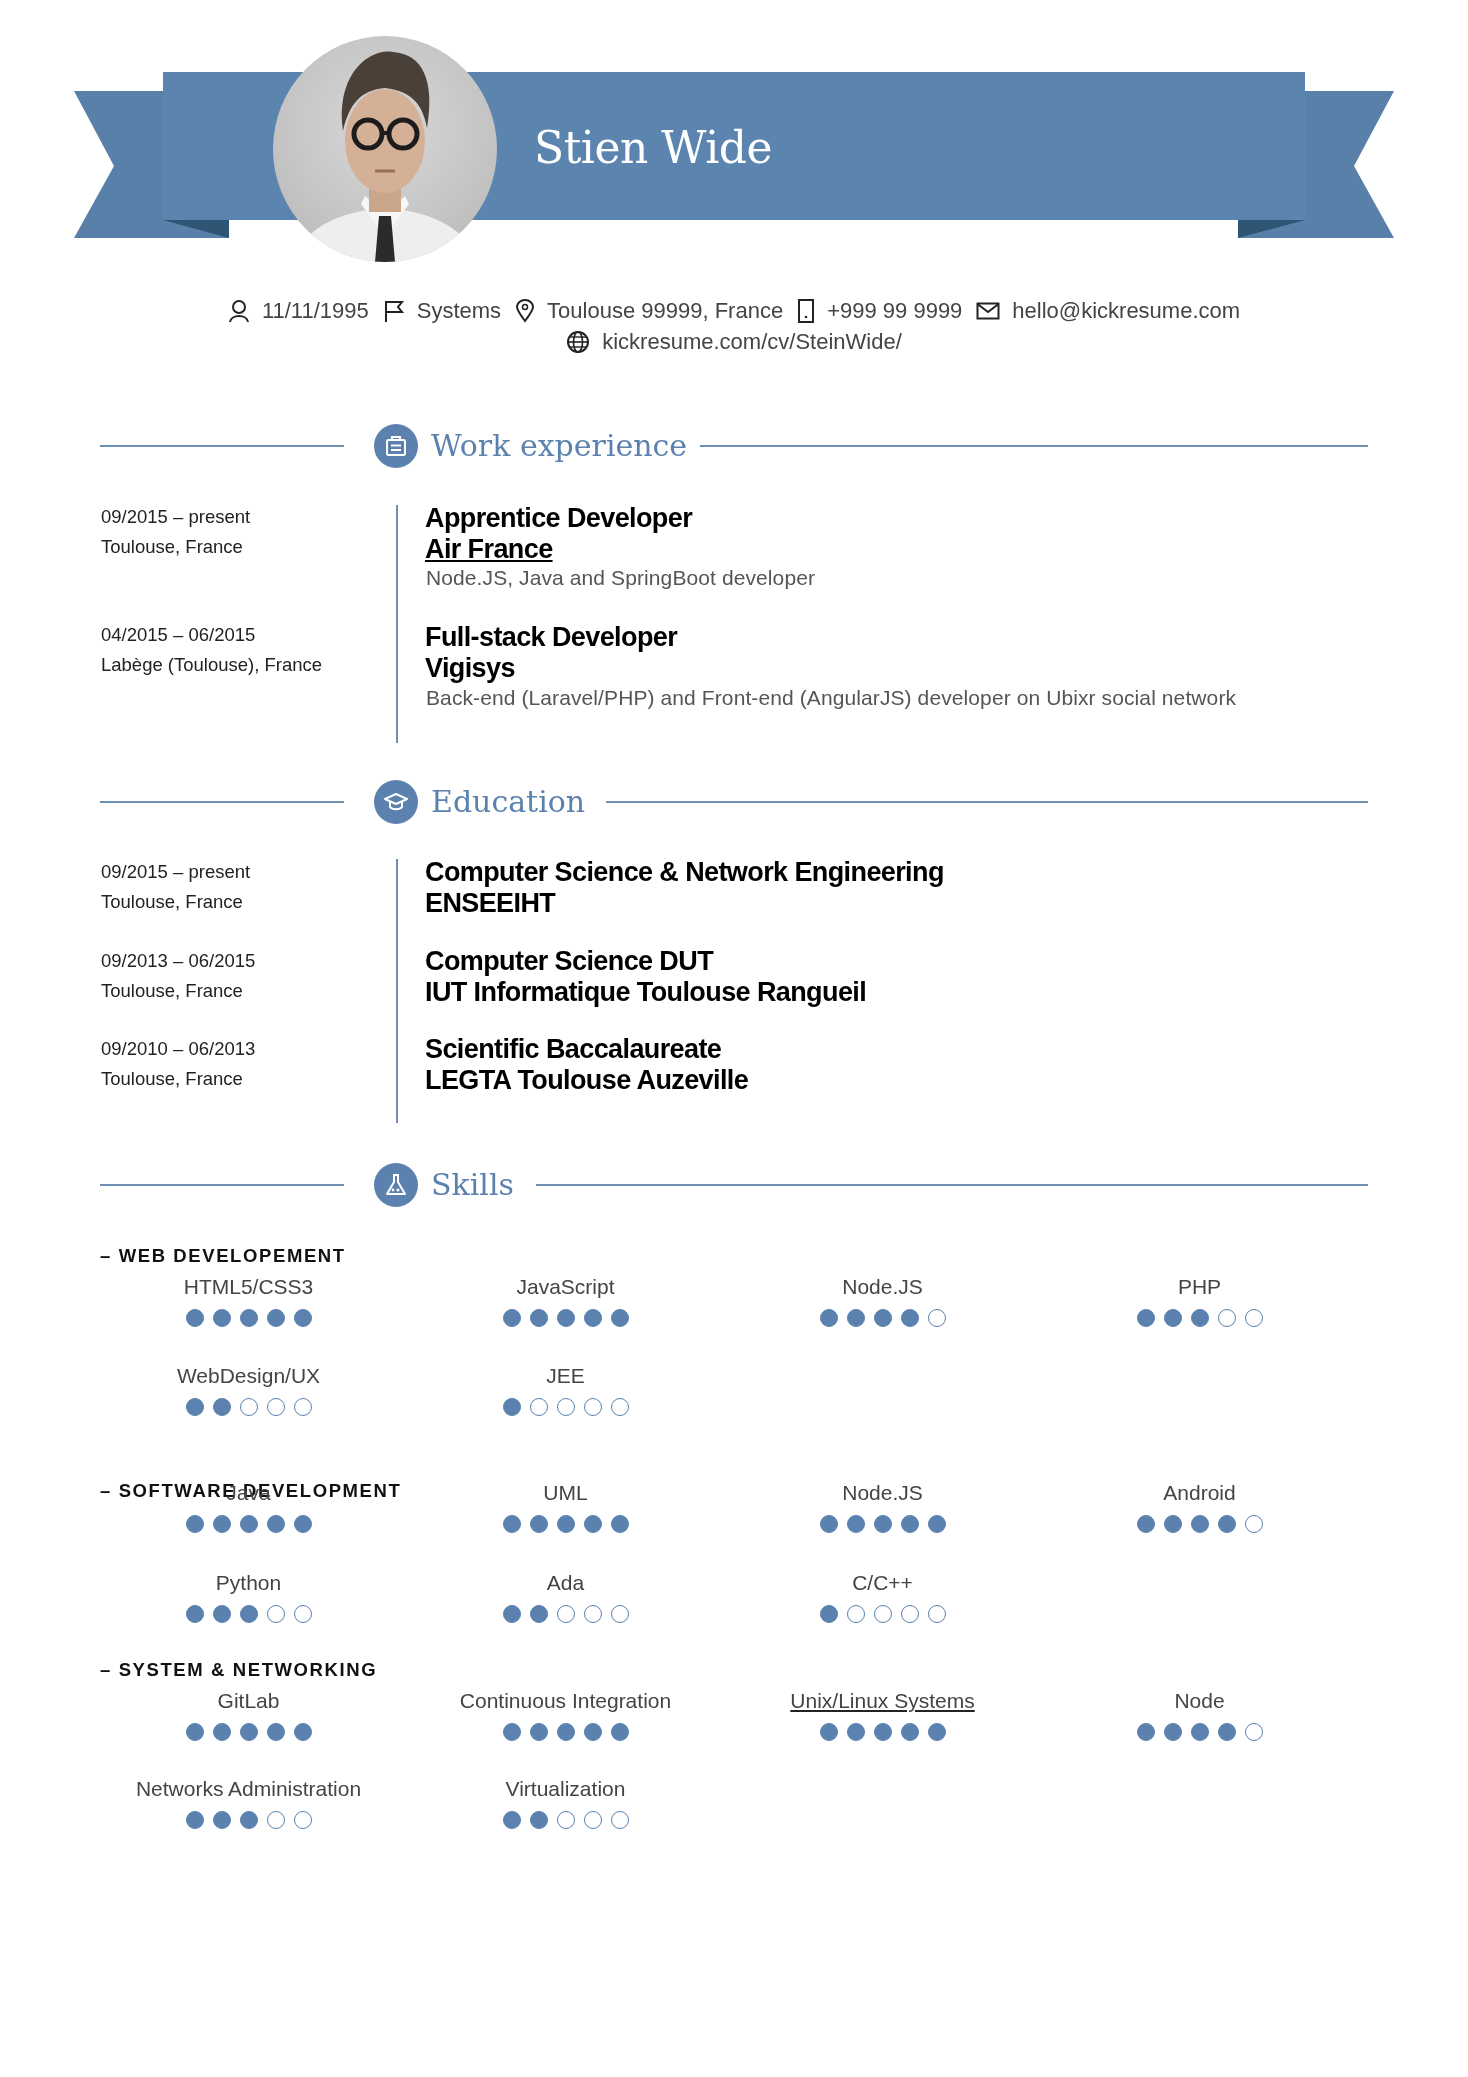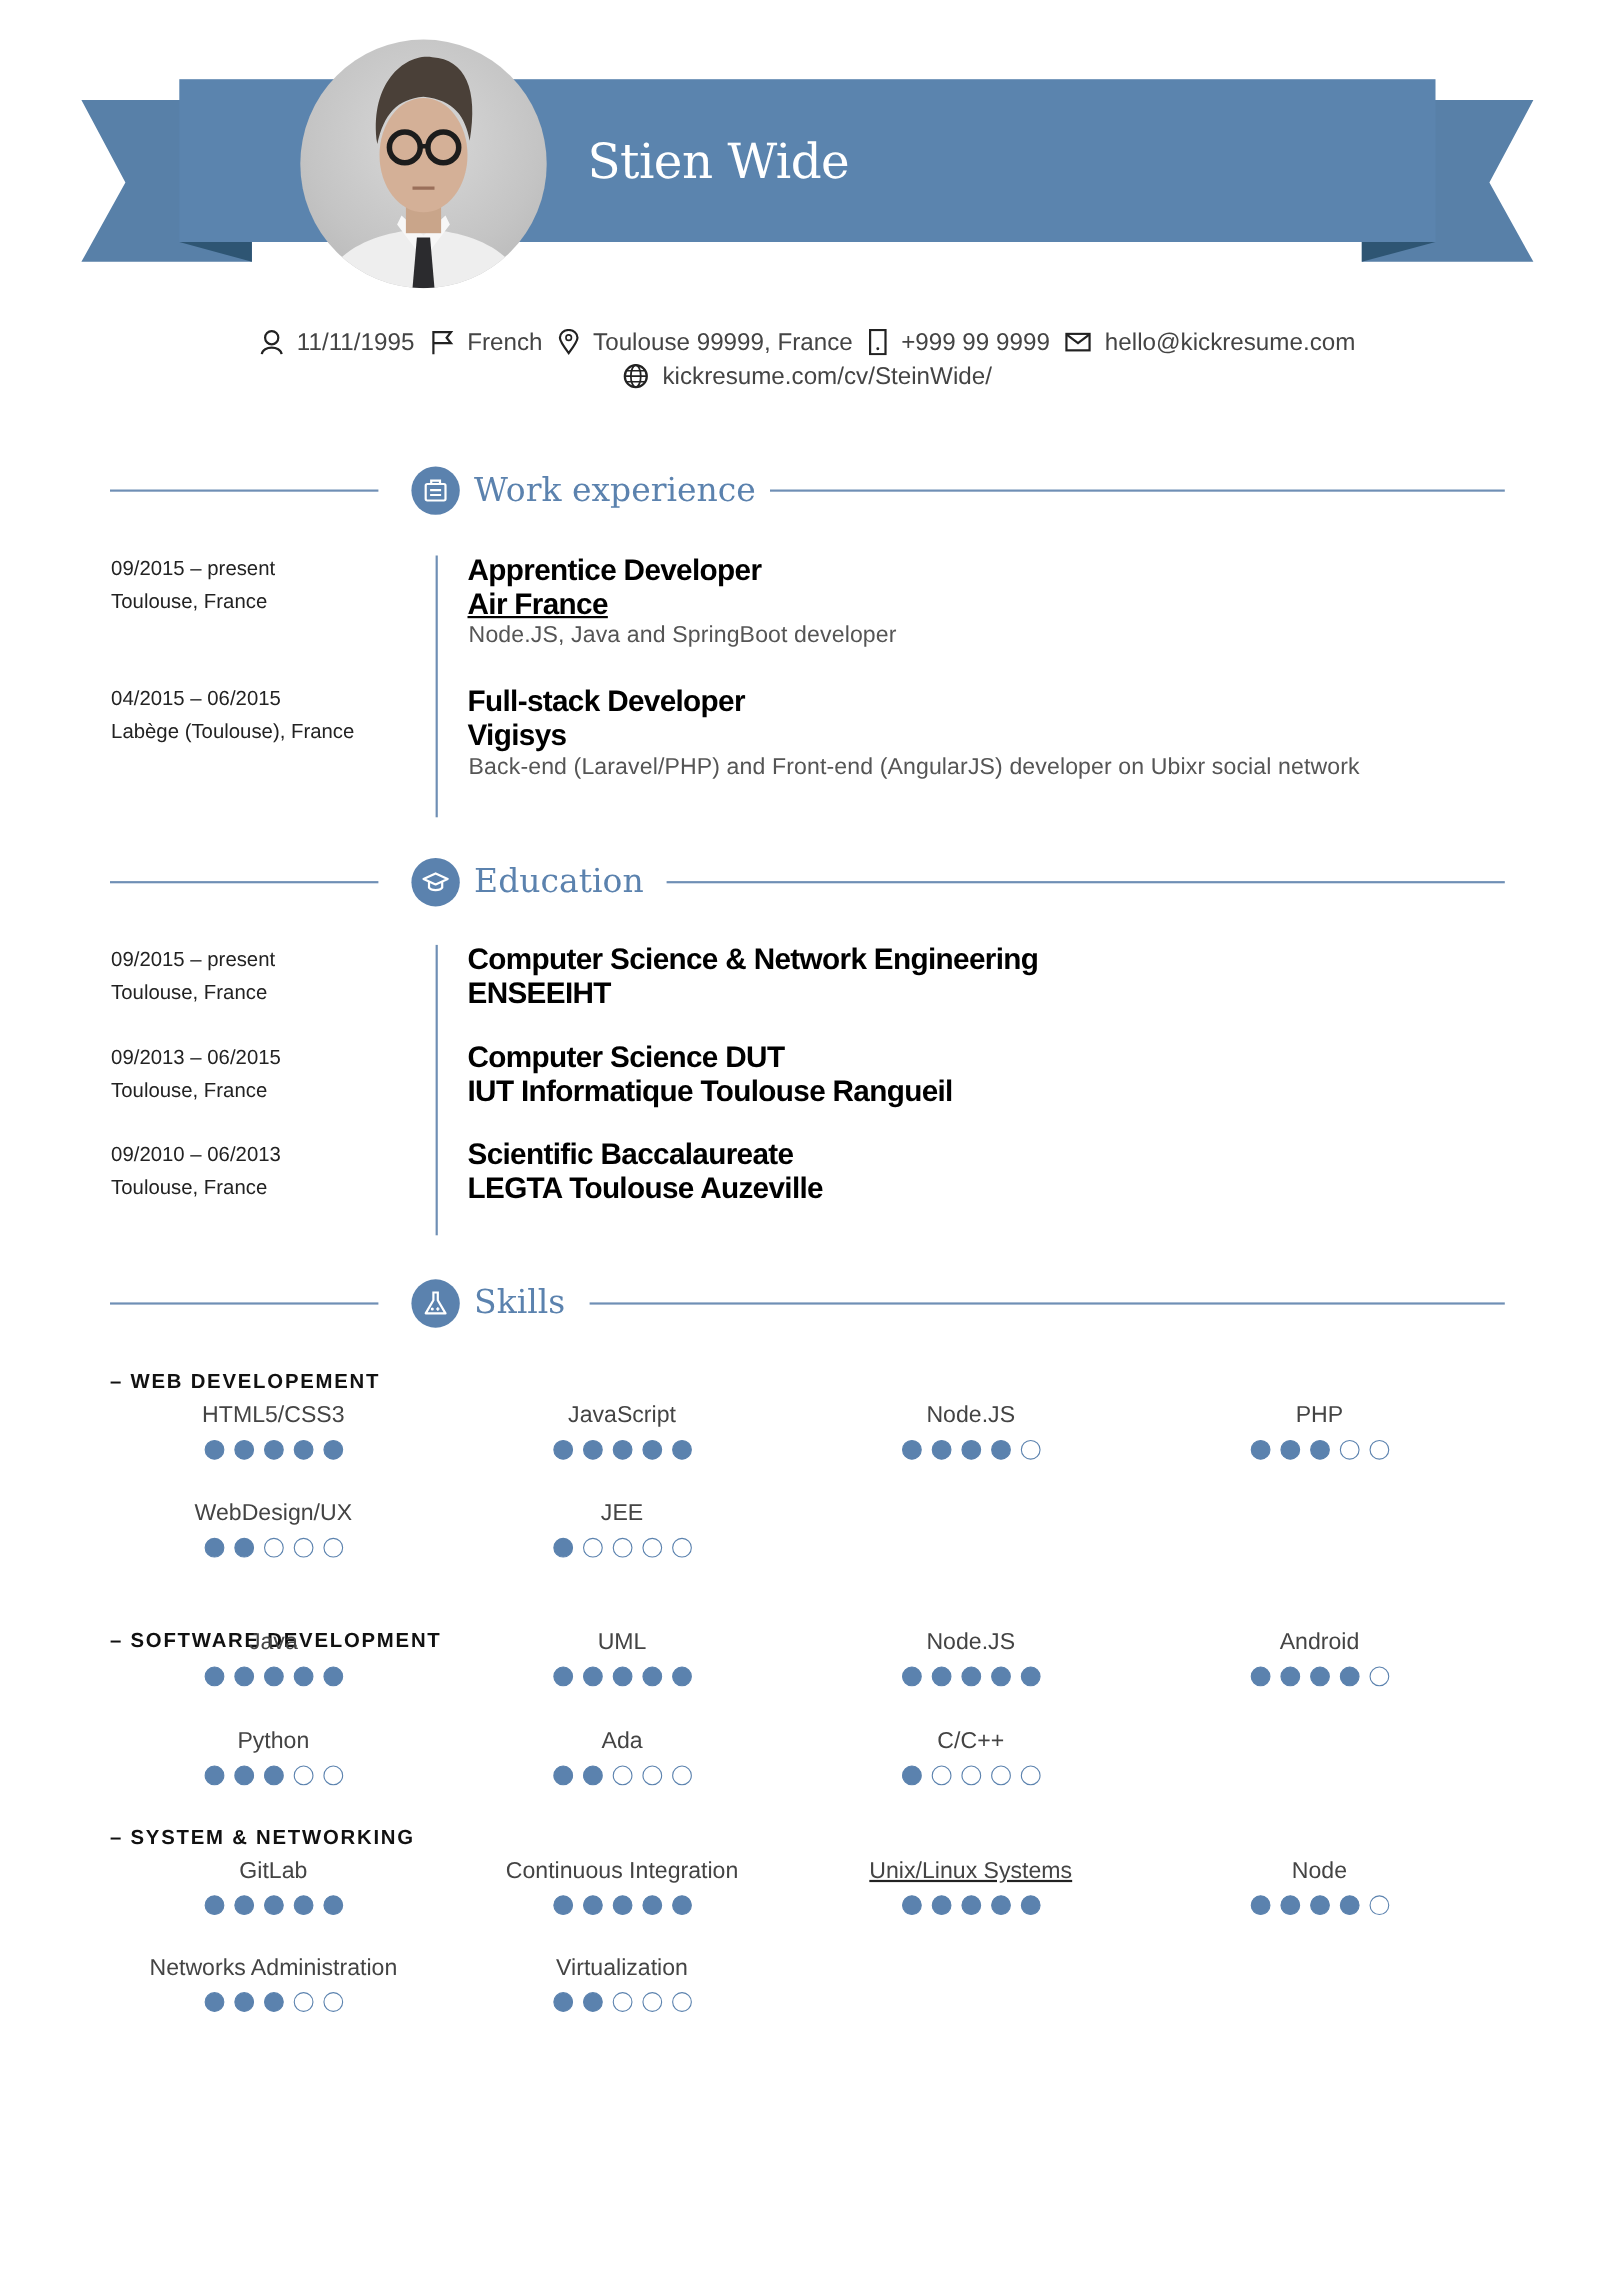--- a/index.html
+++ b/index.html
@@ -92,21 +92,21 @@
     <svg width="22" height="24" viewBox="0 0 22 24">
         <circle cx="11" cy="8" r="6" fill="none" stroke="#222" stroke-width="2"></circle>
         <path d="M2,23 C3,15 19,15 20,23" fill="none" stroke="#222" stroke-width="2"></path>
       </svg>
     <span>11/11/1995</span>
   </span>
   <span class="contact-item">
     <svg width="22" height="24" viewBox="0 0 22 24">
         <path d="M3,23 L3,3 L19,3 L15,8 L19,13 L3,13" fill="none" stroke="#222" stroke-width="2"></path>
       </svg>
-    <span>French</span>
+    <span>Systems</span>
   </span>
   <span class="contact-item">
     <svg width="20" height="24" viewBox="0 0 20 24">
         <path d="M10,22 C4,14 2,11 2,8 A8,7 0 0 1 18,8 C18,11 16,14 10,22 Z" fill="none" stroke="#222" stroke-width="2"></path>
         <circle cx="10" cy="8" r="2.5" fill="none" stroke="#222" stroke-width="1.5"></circle>
       </svg>
     <span>Toulouse 99999, France</span>
   </span>
   <span class="contact-item">
     <svg width="18" height="24" viewBox="0 0 18 24">

